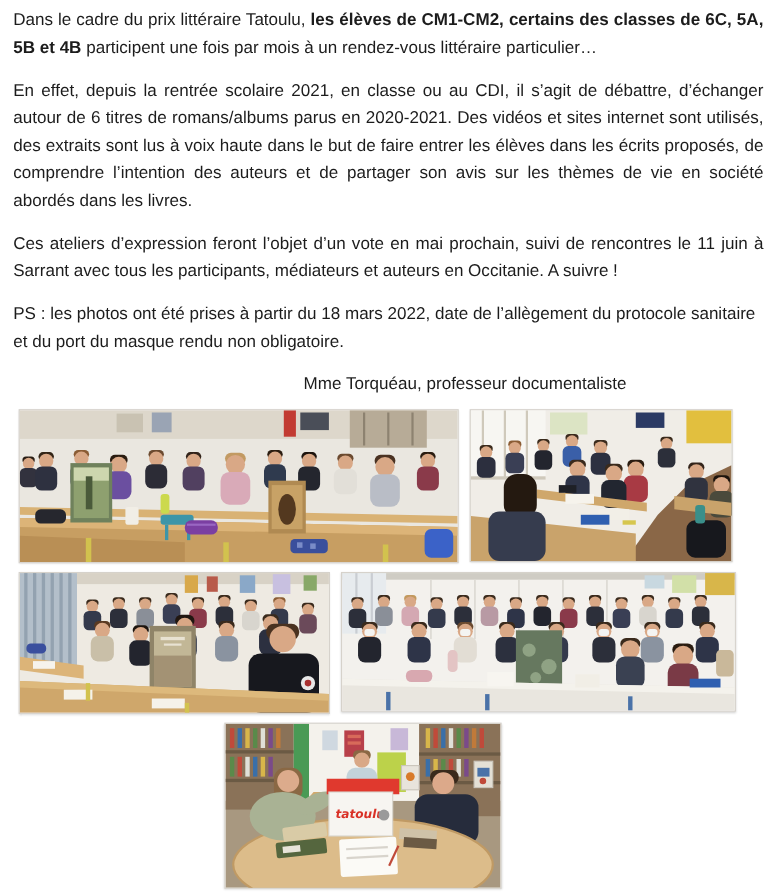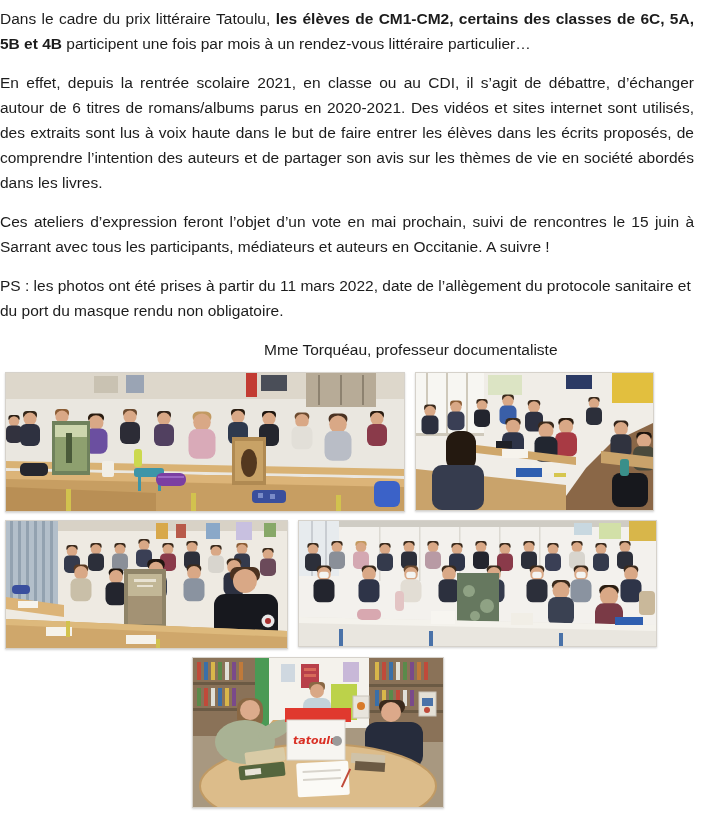--- a/index.html
+++ b/index.html
@@ -1,17 +1,17 @@
 <!DOCTYPE html>
 <html><head>
 <meta charset="utf-8">
 <style>
   html,body{margin:0;padding:0;background:#ffffff;}
   body{width:704px;height:814px;overflow:hidden;font-family:"Liberation Sans",sans-serif;color:#1c1c1c;}
-  main{padding:6px 10px 0 0;}
+  main{padding:6px 10px 0 12px;}
   p{margin:0 0 14px 0;font-size:15.5px;line-height:25px;}
   .just{text-align:justify;}
   .b{font-weight:bold;}
   .u{}
   .signature{margin:2px 0 10px 264px;font-size:15.5px;line-height:25px;}
   .photo-row{display:flex;gap:10px;padding-left:5px;margin-bottom:8px;}
   .photo{display:block;border:1px solid #d6d2cb;box-shadow:0 1px 2px rgba(0,0,0,.18);background:#eee;}
   .row3{padding-left:192px;}
   .kid .hd{fill:var(--s,#d9a886);}
   .kid .bd{fill:var(--c,#2c2f3a);}
@@ -21,23 +21,23 @@
 </style>
 </head>
 <body>
 
 <main>
 
   <p class="just"><span>Dans le cadre du prix littéraire Tatoulu, </span><span class="b">les élèves de CM1-CM2, certains des classes de 6C, 5A, 5B et 4B</span><span> participent une fois par mois à un rendez-vous littéraire particulier…</span></p>
 
   <p class="just">En effet, depuis la rentrée scolaire 2021, en classe ou au CDI, il s’agit de débattre, d’échanger autour de 6 titres de romans/albums parus en 2020-2021. Des vidéos et sites internet sont utilisés, des extraits sont lus à voix haute dans le but de faire entrer les élèves dans les écrits proposés, de comprendre l’intention des auteurs et de partager son avis sur les thèmes de vie en société abordés dans les livres.</p>
 
-  <p class="just">Ces ateliers d’expression feront l’objet d’un vote en mai prochain, suivi de rencontres le 15 juin à Sarrant avec tous les participants, médiateurs et auteurs en Occitanie. A suivre !</p>
-
-  <p><span class="u">PS</span><span> : les photos ont été prises à partir du 11 mars 2022, date de l’allègement du protocole sanitaire et du port du masque rendu non obligatoire.</span></p>
+  <p class="just">Ces ateliers d’expression feront l’objet d’un vote en mai prochain, suivi de rencontres le 11 juin à Sarrant avec tous les participants, médiateurs et auteurs en Occitanie. A suivre !</p>
+
+  <p><span class="u">PS</span><span> : les photos ont été prises à partir du 18 mars 2022, date de l’allègement du protocole sanitaire et du port du masque rendu non obligatoire.</span></p>
 
   <div class="signature">Mme Torquéau, professeur documentaliste</div>
 
   <div class="photo-row">
 
     <svg class="photo" width="398" height="138" viewBox="0 0 398 138" preserveAspectRatio="none" role="img">
       <g>
         <rect x="0" y="0" width="398" height="138" fill="#eae7e0"></rect>
         <rect x="0" y="0" width="398" height="26" fill="#ddd7cb"></rect>
         <rect x="88" y="3" width="24" height="17" fill="#c9c2b2"></rect>

